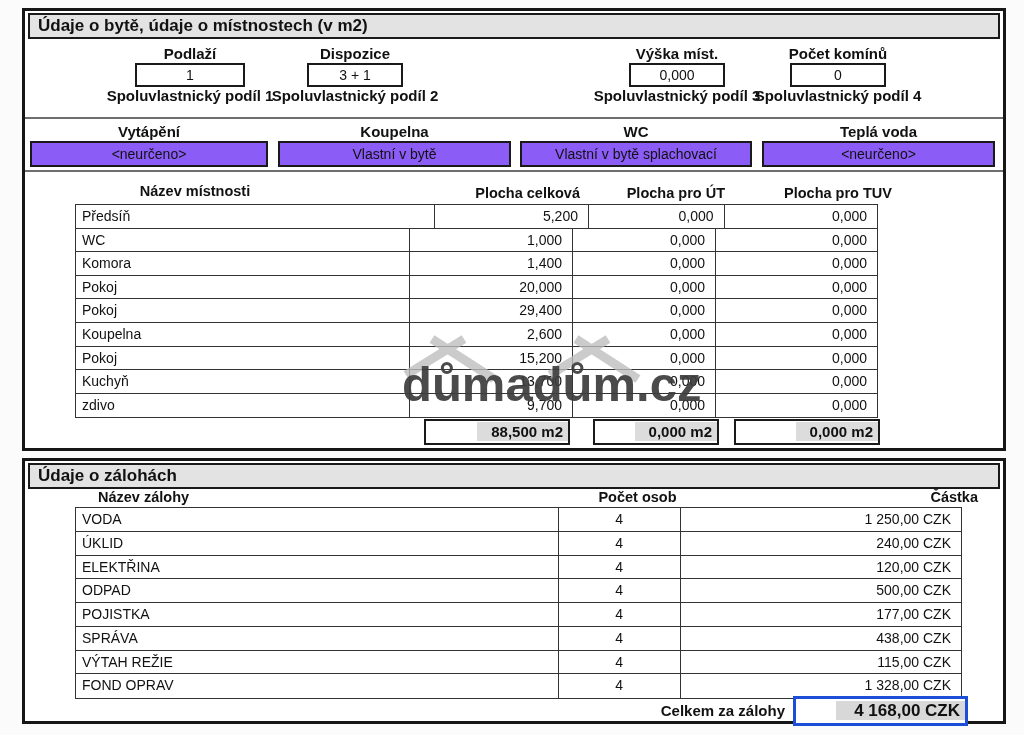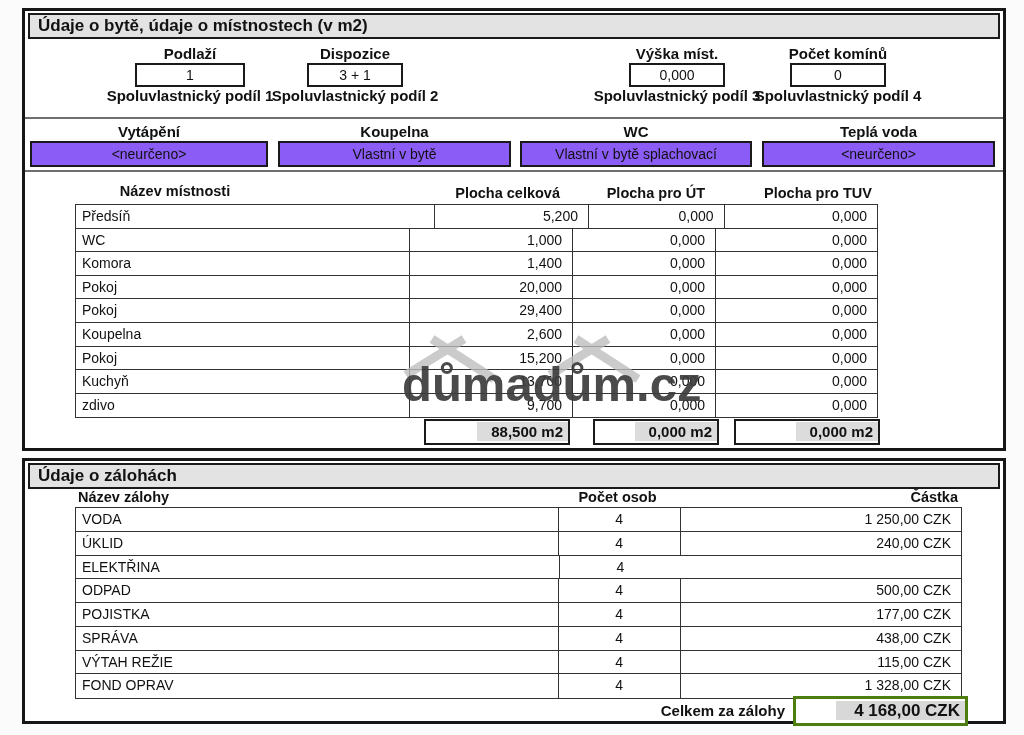--- a/index.html
+++ b/index.html
@@ -26,42 +26,42 @@
     font-size:14px;line-height:20px;background:#fff;box-sizing:content-box;
   }
   .fgroup .fsub{font-weight:bold;font-size:15px;margin-top:0px;}
   .sep{position:absolute;left:0;right:0;height:0;border-top:2px solid #6e6e6e;}
   .ugroup{position:absolute;top:112px;text-align:center;}
   .ugroup .flabel{font-weight:bold;font-size:15px;height:18px;}
   .ugroup .ubox{
     border:2px solid #1a1a1a;height:22px;font-size:14px;line-height:22px;
     background:#8b5cf6;
   }
-  .th{position:absolute;font-weight:bold;font-size:14.5px;}
+  .th{position:absolute;font-weight:bold;font-size:14.5px;margin-left:20px;}
   .tbl{position:absolute;border:1px solid #333;box-sizing:border-box;}
   .trow{display:flex;box-sizing:border-box;border-bottom:1px solid #333;}
   .trow:last-child{border-bottom:none;}
   .tcell{
     box-sizing:border-box;font-size:14px;border-left:1px solid #333;
     white-space:nowrap;overflow:hidden;
   }
   .tcell:first-child{border-left:none;}
   .rooms .trow{height:23.6px;line-height:22px;}
   .deps  .trow{height:23.75px;line-height:22.5px;}
   .cell-name{text-align:left;padding-left:6px;}
   .cell-num{text-align:right;padding-right:10px;}
   .total-box{
     position:absolute;border:2px solid #1a1a1a;height:22px;background:#fff;
     font-weight:bold;font-size:15px;line-height:22px;text-align:right;
     box-sizing:content-box;
   }
   .total-box .hl{background:#dcdcdc;padding:1px 5px 1px 14px;}
   .grand-label{position:absolute;font-weight:bold;font-size:15px;text-align:right;}
   .grand-box{
-    position:absolute;border:3px solid #4d7c0f;height:24px;background:#fff;
+    position:absolute;border:3px solid #1d4ed8;height:24px;background:#fff;
     font-weight:bold;font-size:17px;line-height:24px;text-align:right;
   }
   .grand-box .hl{background:#d8d8d8;padding:0 5px 0 18px;}
   #watermark{position:absolute;left:402px;top:333px;width:305px;height:78px;
     pointer-events:none;z-index:5;opacity:.92;}
 </style>
 </head>
 <body>
 
 <div class="section" id="section-flat">
@@ -198,20 +198,21 @@
       <div class="tcell cell-num" style="width:282px;">1 250,00  CZK</div>
     </div>
     <div class="trow">
       <div class="tcell cell-name" style="width:483px;">ÚKLID</div>
       <div class="tcell" style="width:122px;text-align:center;">4</div>
       <div class="tcell cell-num" style="width:282px;">240,00  CZK</div>
     </div>
     <div class="trow">
       <div class="tcell cell-name" style="width:483px;">ELEKTŘINA</div>
       <div class="tcell" style="width:122px;text-align:center;">4</div>
+      <div class="tcell cell-num" style="width:282px;">120,00  CZK</div>
     </div>
     <div class="trow">
       <div class="tcell cell-name" style="width:483px;">ODPAD</div>
       <div class="tcell" style="width:122px;text-align:center;">4</div>
       <div class="tcell cell-num" style="width:282px;">500,00  CZK</div>
     </div>
     <div class="trow">
       <div class="tcell cell-name" style="width:483px;">POJISTKA</div>
       <div class="tcell" style="width:122px;text-align:center;">4</div>
       <div class="tcell cell-num" style="width:282px;">177,00  CZK</div>

